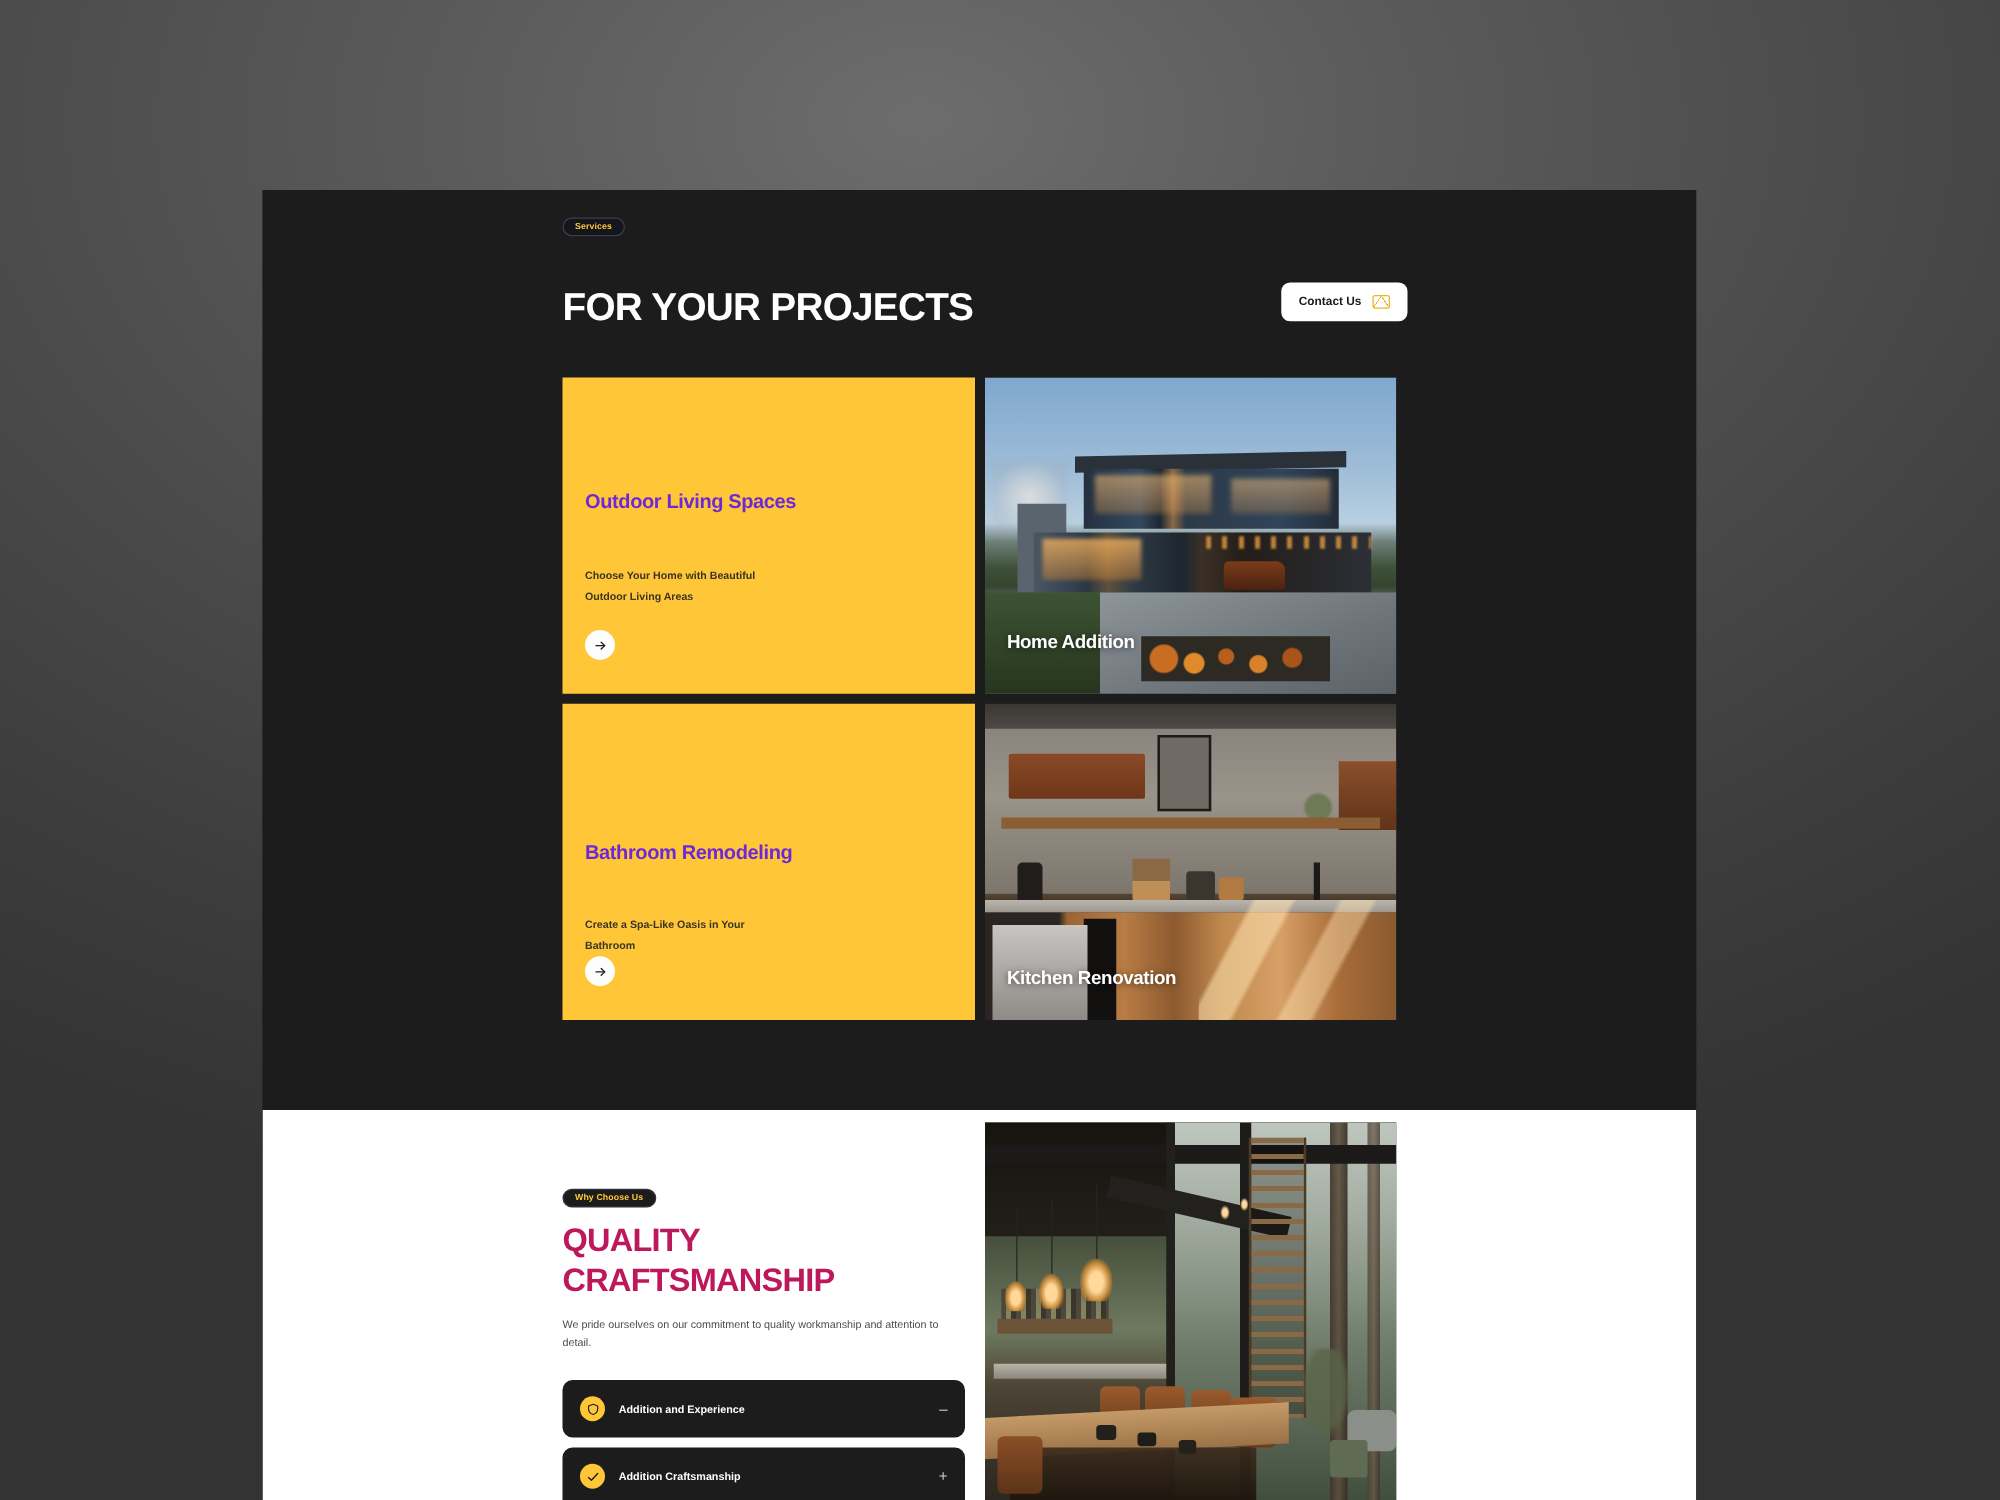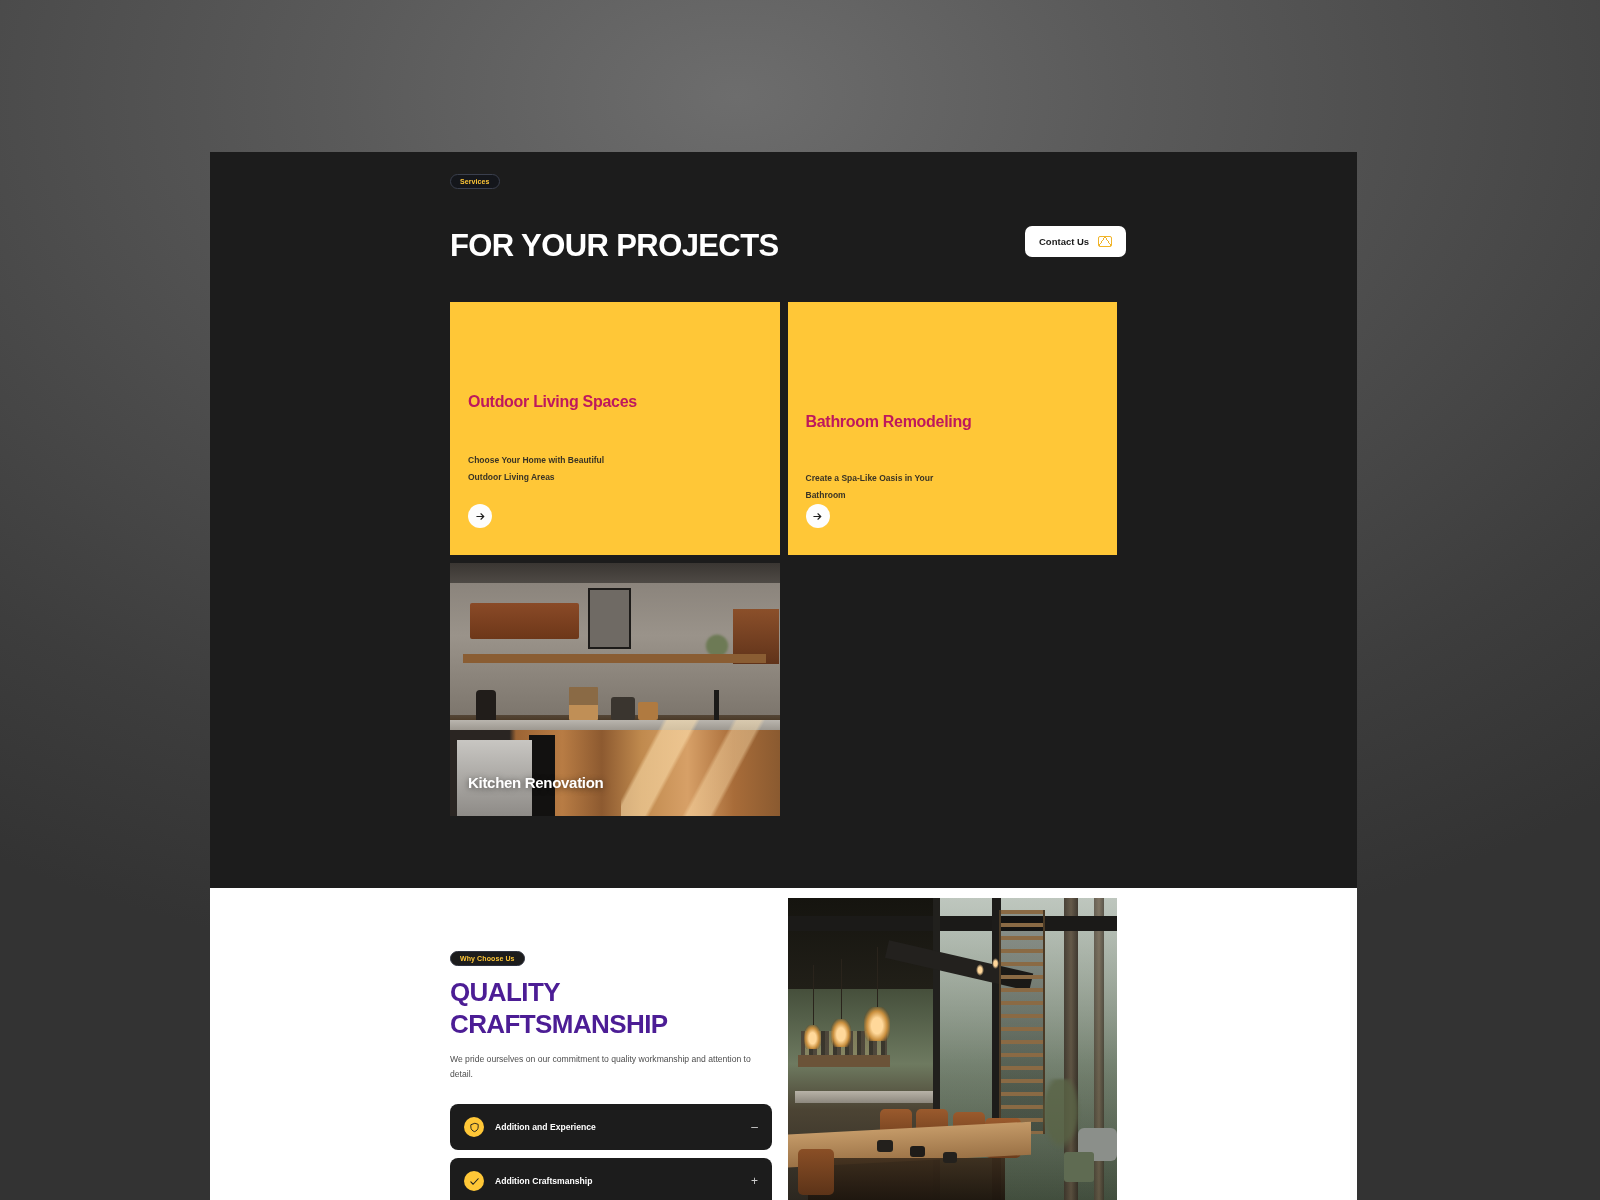--- a/index.html
+++ b/index.html
@@ -65,21 +65,21 @@
   .grid {
     position:absolute; left:240px; top:150px;
     width:667px; display:grid;
     grid-template-columns:1fr 1fr; gap:8px;
   }
   .card { position:relative; height:253px; overflow:hidden; }
 
   .card.yellow { background:#ffc737; padding:0 18px; }
   .card.yellow .ctitle {
     position:absolute; left:18px; top:88px;
-    color:#be185d; font-size:16px; line-height:24px; font-weight:700;
+    color:#6d28d9; font-size:16px; line-height:24px; font-weight:700;
     letter-spacing:-.3px; width:190px;
   }
   .card.yellow .cdesc {
     position:absolute; left:18px; top:150px; width:150px;
     color:#3a3425; font-size:8.5px; line-height:16.5px; font-weight:600;
   }
   .card.yellow.c2 .ctitle { top:108px; }
   .card.yellow.c2 .cdesc { top:168px; }
 
   .arrow-btn {
@@ -168,21 +168,21 @@
   .k-pot{ position:absolute; left:57%; top:55%; width:6%; height:7%;
     background:#b07a40; border-radius:2px;}
   .k-faucet{ position:absolute; left:80%; top:50%; width:1.5%; height:13%; background:#1b1a18;}
   .k-vase{ position:absolute; left:8%; top:50%; width:6%; height:13%;
     background:#211d1a; border-radius:4px 4px 2px 2px;}
 
   
   .light-sec { position:relative; background:#ffffff; height:312px; }
   .light-inner { position:absolute; left:240px; top:59px; width:322px; }
   .h2 {
-    color:#4c1d95; font-size:26px; line-height:32px; font-weight:800;
+    color:#be185d; font-size:26px; line-height:32px; font-weight:800;
     letter-spacing:-.6px; text-transform:uppercase; margin-top:10px;
   }
   .light-p { margin-top:12px; color:#4e4e4e; font-size:8.6px; line-height:15px; width:322px; }
 
   .accordion { margin-top:22px; display:flex; flex-direction:column; gap:8px; }
   .acc-item { background:#1c1c1c; border-radius:8px; padding:13px 14px; cursor:pointer; }
   .acc-head { display:flex; align-items:center; gap:11px; }
   .acc-ico {
     width:20px; height:20px; border-radius:50%; background:#ffc737;
     display:flex; align-items:center; justify-content:center; flex:0 0 auto;
@@ -284,20 +284,38 @@
         <div class="ctitle">Outdoor Living Spaces</div>
         <div class="cdesc">Choose Your Home with Beautiful Outdoor Living Areas</div>
         <button class="arrow-btn">
           <svg viewBox="0 0 24 24" fill="none" stroke="#1e1e1e" stroke-width="2.4" stroke-linecap="round" stroke-linejoin="round">
             <line x1="4" y1="12" x2="19" y2="12"></line>
               <polyline points="13 6 19 12 13 18"></polyline>
           </svg>
         </button>
       </div>
 
+      <div class="card photo">
+        <div class="house">
+          <div class="h-tree"></div>
+            <div class="h-roof"></div>
+            <div class="h-upper"></div>
+          <div class="h-glow1"></div>
+            <div class="h-glow2"></div>
+            <div class="h-stone"></div>
+          <div class="h-lower"></div>
+            <div class="h-warm"></div>
+            <div class="h-eave"></div>
+          <div class="h-lawn"></div>
+            <div class="h-drive"></div>
+            <div class="h-car"></div>
+          <div class="h-shrub"></div>
+        </div>
+        <div class="photo-label">Home Addition</div>
+      </div>
 
       <div class="card yellow c2">
         <div class="ctitle">Bathroom Remodeling</div>
         <div class="cdesc">Create a Spa-Like Oasis in Your Bathroom</div>
         <button class="arrow-btn">
           <svg viewBox="0 0 24 24" fill="none" stroke="#1e1e1e" stroke-width="2.4" stroke-linecap="round" stroke-linejoin="round">
             <line x1="4" y1="12" x2="19" y2="12"></line>
               <polyline points="13 6 19 12 13 18"></polyline>
           </svg>
         </button>

